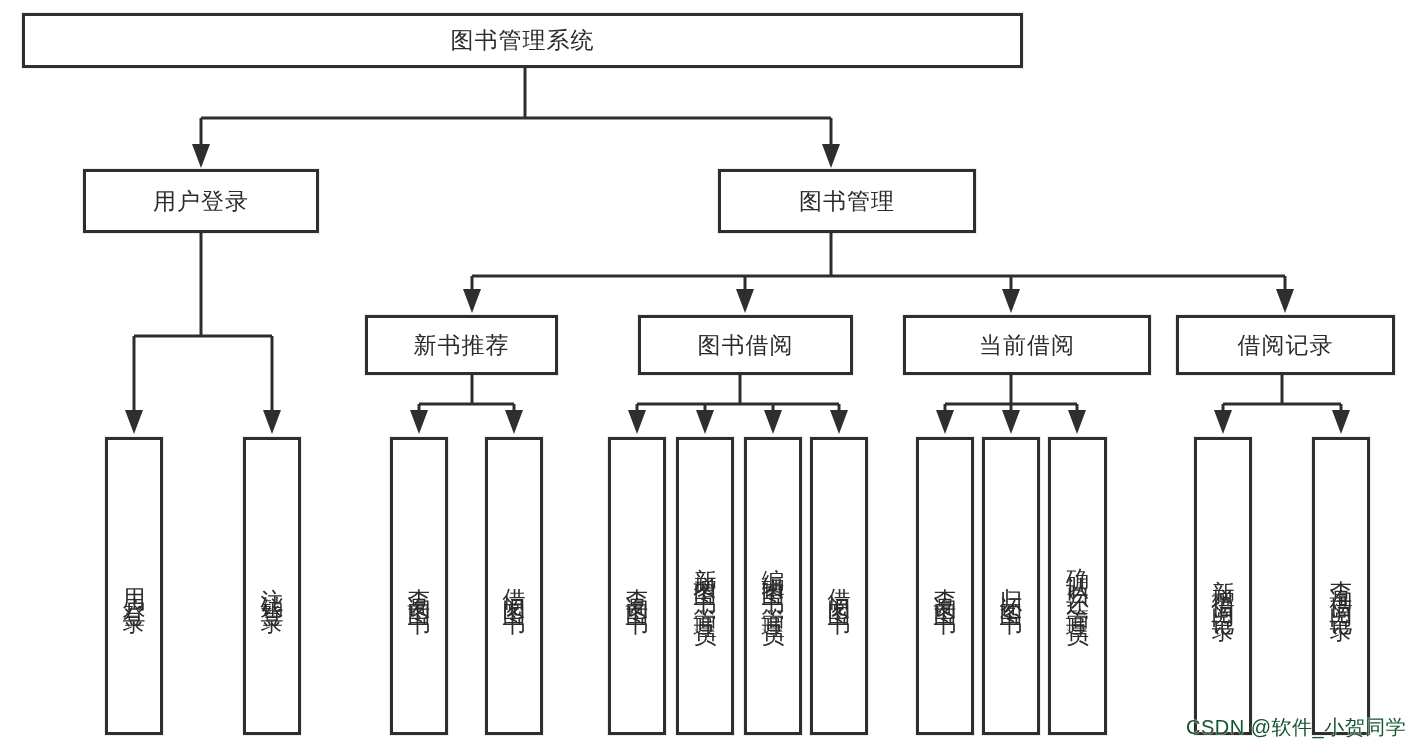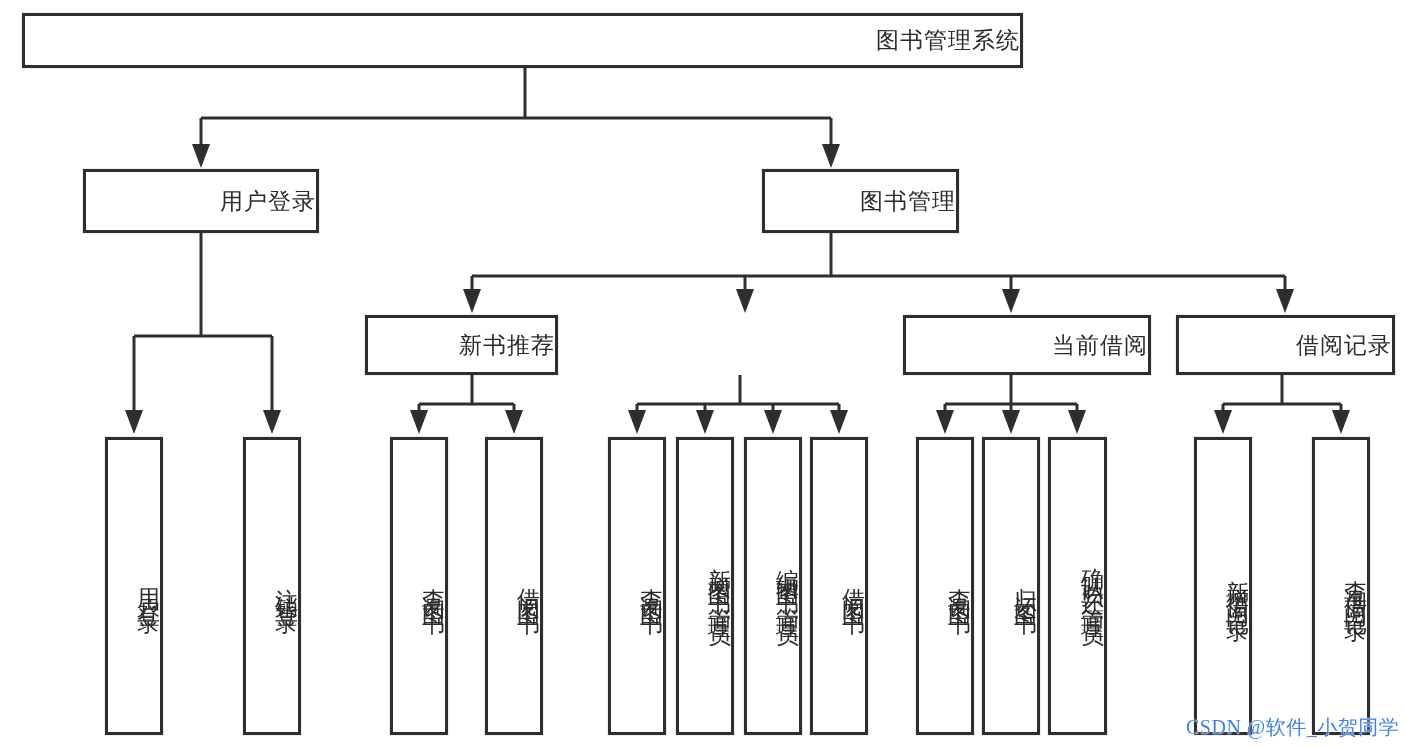--- a/index.html
+++ b/index.html
@@ -16,44 +16,43 @@
     position: absolute;
     left: 0; top: 0;
     width: 1405px; height: 747px;
   }
   .node {
     position: absolute;
     background: #ffffff;
     border: 3px solid #2e2e2e;
     display: flex;
     align-items: center;
-    justify-content: flex-end;
+    justify-content: center;
     color: #2b2b2b;
     font-size: 23px;
     letter-spacing: 1px;
     box-shadow: 0 0 0 1px rgba(0,0,0,0.07);
   }
   .node.vbox span {
     writing-mode: vertical-rl;
     text-orientation: mixed;
     letter-spacing: 8px;
     font-size: 23px;
     line-height: 1;
     white-space: nowrap;
   }
   .watermark {
     position: absolute;
     left: 1186px;
     top: 714px;
     font-size: 20px;
     letter-spacing: 0.5px;
-    color: #3b82f6;
+    color: #14532d;
     text-shadow: 0 0 2px #ffffff, 0 0 1px #ffffff;
     white-space: nowrap;
-    font-family: Liberation Serif, serif;
   }
 </style>
 </head>
 <body>
 
 <div class="canvas">
 
   <svg class="connectors" viewBox="0 0 1405 747" xmlns="http://www.w3.org/2000/svg">
     <g stroke="#2e2e2e" stroke-width="3" fill="none">
 
@@ -127,27 +126,30 @@
     </g>
   </svg>
 
   <div class="node" style="left:22px; top:13px; width:1001px; height:55px;">
     <span>图书管理系统</span>
   </div>
 
   <div class="node" style="left:83px; top:169px; width:236px; height:64px;">
     <span>用户登录</span>
   </div>
-  <div class="node" style="left:718px; top:169px; width:197px; height:64px;margin-left:44px;">
+  <div class="node" style="left:718px; top:169px; width:258px; height:64px;">
     <span>图书管理</span>
   </div>
 
   <div class="node" style="left:365px; top:315px; width:193px; height:60px;">
     <span>新书推荐</span>
   </div>
+  <div class="node" style="left:638px; top:315px; width:215px; height:60px;">
+    <span>图书借阅</span>
+  </div>
   <div class="node" style="left:903px; top:315px; width:248px; height:60px;">
     <span>当前借阅</span>
   </div>
   <div class="node" style="left:1176px; top:315px; width:219px; height:60px;">
     <span>借阅记录</span>
   </div>
 
   <div class="node vbox" style="left:105px; top:437px; width:58px; height:298px;">
     <span>用户登录</span>
   </div>

